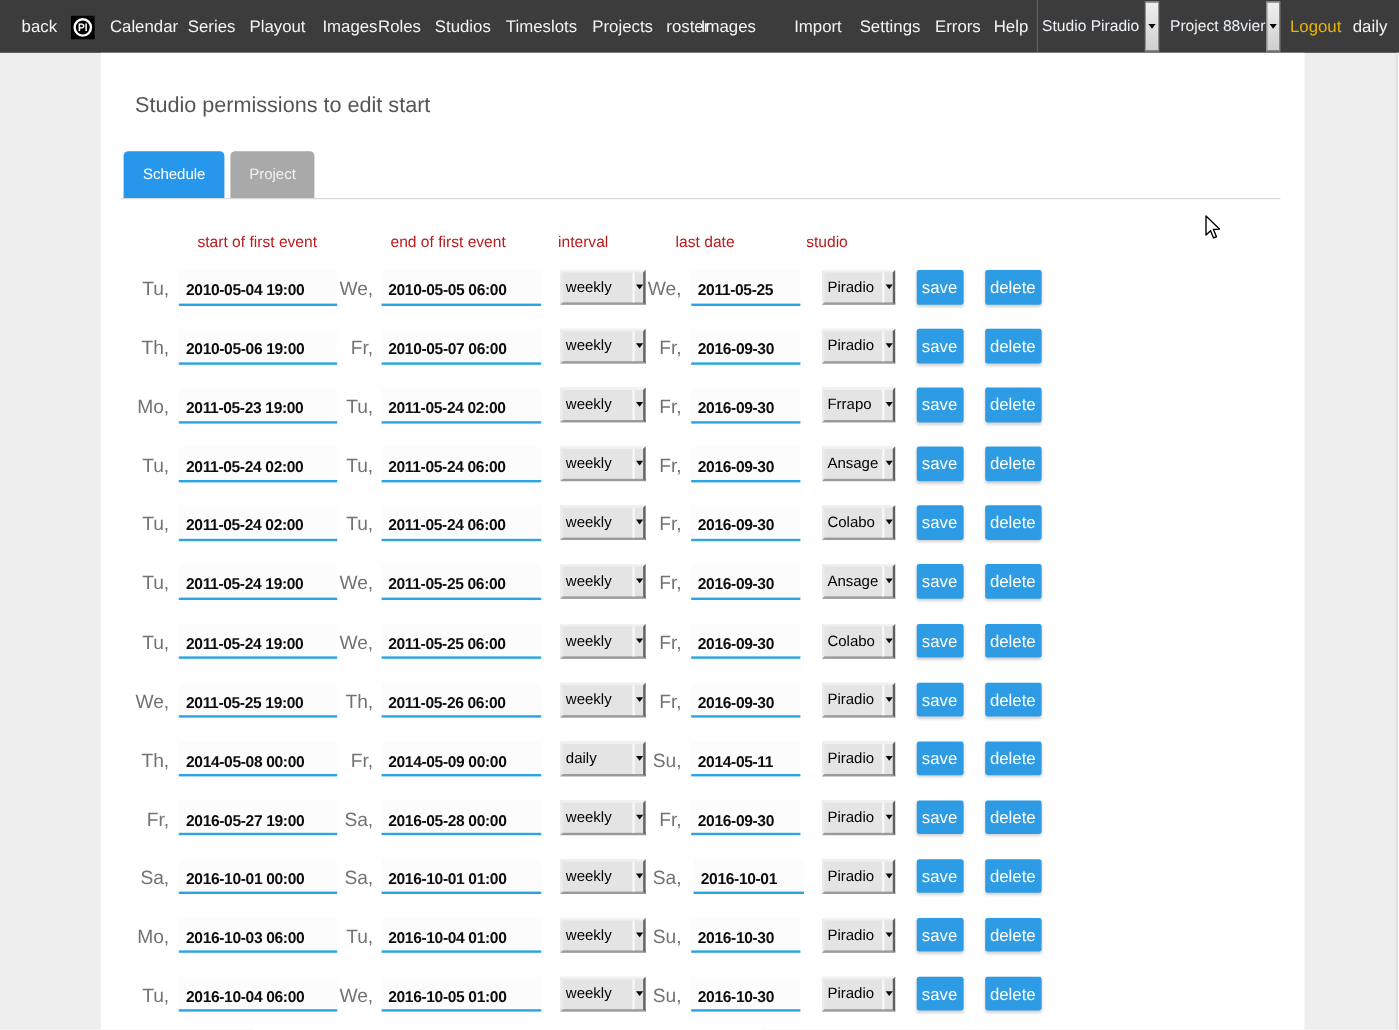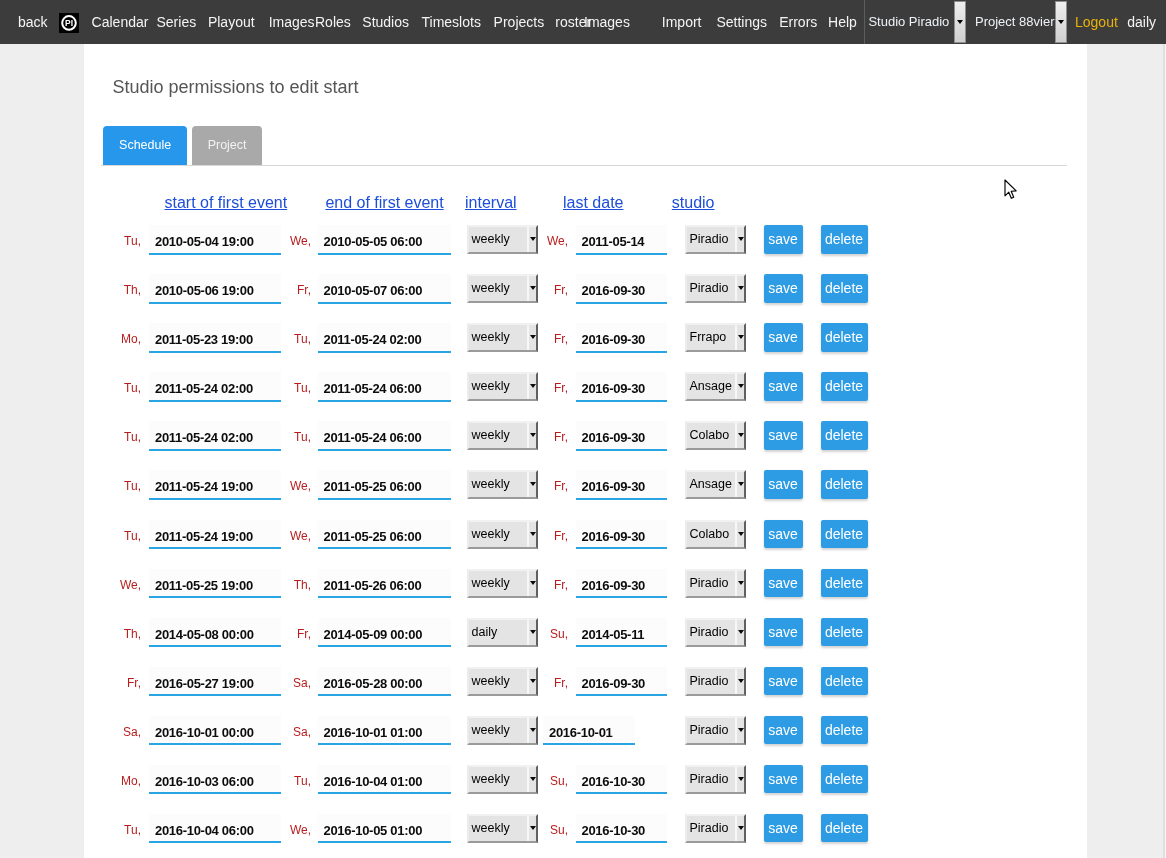--- a/index.html
+++ b/index.html
@@ -1,22 +1,22 @@
 <!DOCTYPE html>
 <html><head><meta charset="utf-8">
 <style>
 *{margin:0;padding:0;box-sizing:border-box;}
 html,body{width:1166px;height:858px;overflow:hidden;font-family:"Liberation Sans",sans-serif;}
 body{background:#eeeeee;position:relative;}
 #nav{position:absolute;left:0;top:0;width:1166px;height:44px;background:#3c3c3c;}
 .ni{position:absolute;top:0;height:44px;line-height:44px;font-size:14px;color:#f4f4f4;white-space:nowrap;}
 #page{position:absolute;left:84px;top:44px;width:1003px;height:814px;background:#ffffff;}
-.hl{position:absolute;font-size:16px;color:#1d4ed8;white-space:nowrap;text-decoration:underline;}
+.hl{position:absolute;font-size:13px;color:#b91c1c;white-space:nowrap;}
 .row{position:absolute;left:0;width:1166px;height:31px;}
-.dl{position:absolute;top:0;height:29px;line-height:33px;font-size:12px;color:#b91c1c;text-align:right;}
+.dl{position:absolute;top:0;height:29px;line-height:33px;font-size:16px;color:#737373;text-align:right;}
 .ib{position:absolute;top:0;height:29.4px;background:#fcfcfc;border-bottom:2.8px solid #28a5e2;
     font-size:13px;font-weight:bold;letter-spacing:-0.3px;color:#0c0c0c;line-height:33px;padding-left:6px;white-space:nowrap;}
 .ns{position:absolute;top:0;height:29px;background:#e4e4e4;
     border-top:2px solid #f1f1f1;border-left:2px solid #ececec;
     border-right:2.5px solid #606060;border-bottom:2.5px solid #9a9a9a;}
 .ns span{position:absolute;left:2.5px;top:0;height:25px;line-height:25px;font-size:12.5px;color:#000;white-space:nowrap;}
 .ns .dv{position:absolute;right:7px;top:0;bottom:0;width:2px;background:#f7f7f7;}
 .ns .tr{position:absolute;right:0.5px;top:10px;width:0;height:0;
     border-left:3.5px solid transparent;border-right:3.5px solid transparent;border-top:4.5px solid #0a0a0a;}
 .btn{position:absolute;top:0;height:28.6px;background:#2e9ce4;border-radius:2px;box-shadow:0 1.5px 2.5px rgba(0,0,0,0.18);
@@ -73,21 +73,21 @@
  <div class="dl" style="left:101px;width:40px">Tu,</div>
  <div class="ib" style="left:149px;width:132px">2010-05-04 19:00</div>
  <div class="dl" style="left:271px;width:40px">We,</div>
  <div class="ib" style="left:317.5px;width:133.5px">2010-05-05 06:00</div>
  <div class="ns" style="left:467px;width:71px">
       <span>weekly</span>
       <div class="dv"></div>
       <div class="tr"></div>
     </div>
  <div class="dl" style="left:528px;width:40px">We,</div>
- <div class="ib" style="left:575.5px;width:91.5px">2011-05-14</div>
+ <div class="ib" style="left:575.5px;width:91.5px">2011-05-25</div>
  <div class="ns" style="left:685px;width:61px">
       <span>Piradio</span>
       <div class="dv"></div>
       <div class="tr"></div>
     </div>
  <div class="btn" style="left:763.5px;width:39px">save</div>
  <div class="btn" style="left:820.5px;width:47px">delete</div>
 </div>
 <div class="row" style="top:274.2px">
  <div class="dl" style="left:101px;width:40px">Th,</div>
@@ -273,21 +273,21 @@
  <div class="dl" style="left:101px;width:40px">Sa,</div>
  <div class="ib" style="left:149px;width:132px">2016-10-01 00:00</div>
  <div class="dl" style="left:271px;width:40px">Sa,</div>
  <div class="ib" style="left:317.5px;width:133.5px">2016-10-01 01:00</div>
  <div class="ns" style="left:467px;width:71px">
       <span>weekly</span>
       <div class="dv"></div>
       <div class="tr"></div>
     </div>
  <div class="dl" style="left:528px;width:40px">Sa,</div>
- <div class="ib" style="left:543px;width:91.5px">2016-10-01</div>
+ <div class="ib" style="left:578px;width:91.5px">2016-10-01</div>
  <div class="ns" style="left:685px;width:61px">
       <span>Piradio</span>
       <div class="dv"></div>
       <div class="tr"></div>
     </div>
  <div class="btn" style="left:763.5px;width:39px">save</div>
  <div class="btn" style="left:820.5px;width:47px">delete</div>
 </div>
 <div class="row" style="top:764.8px">
  <div class="dl" style="left:101px;width:40px">Mo,</div>

